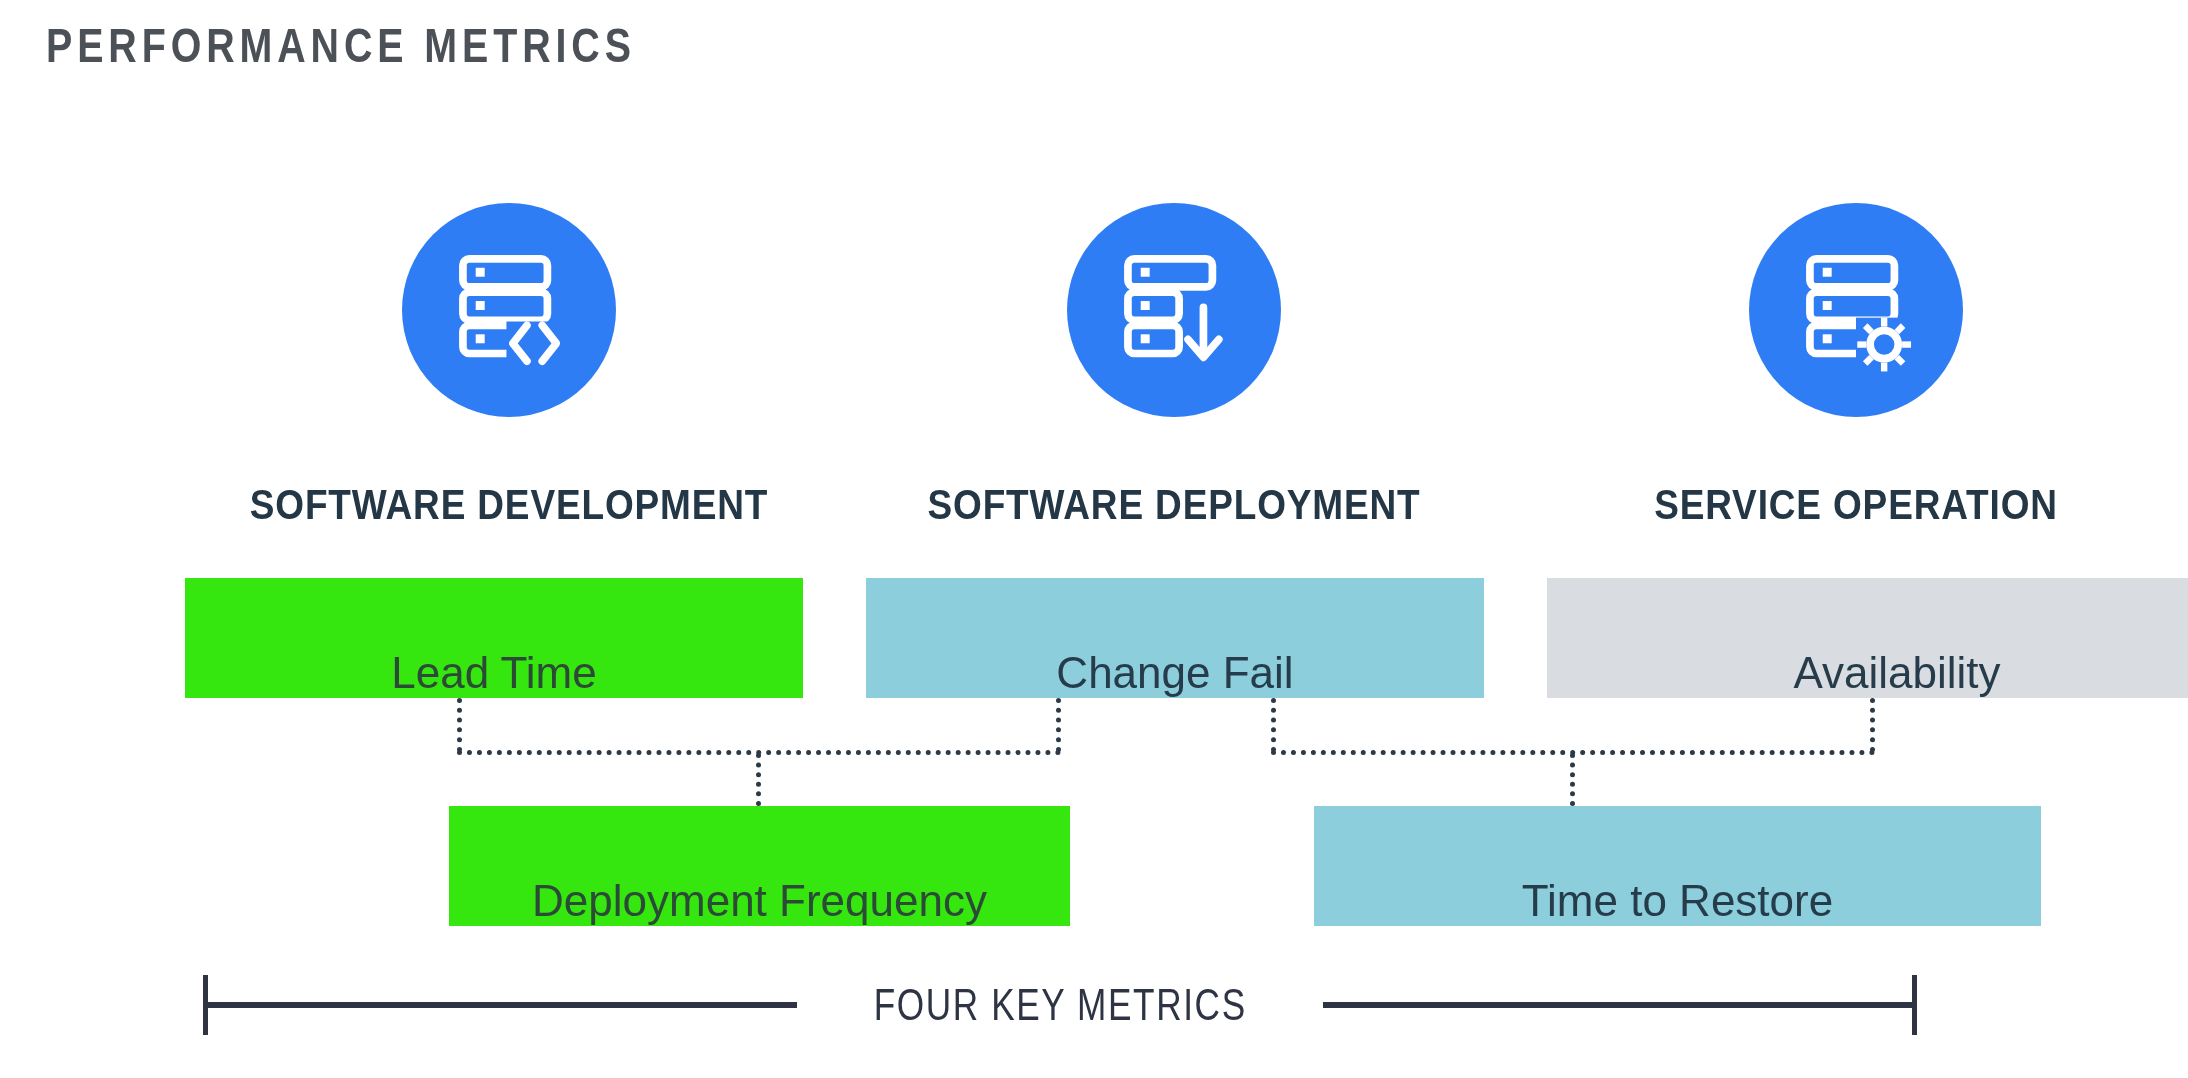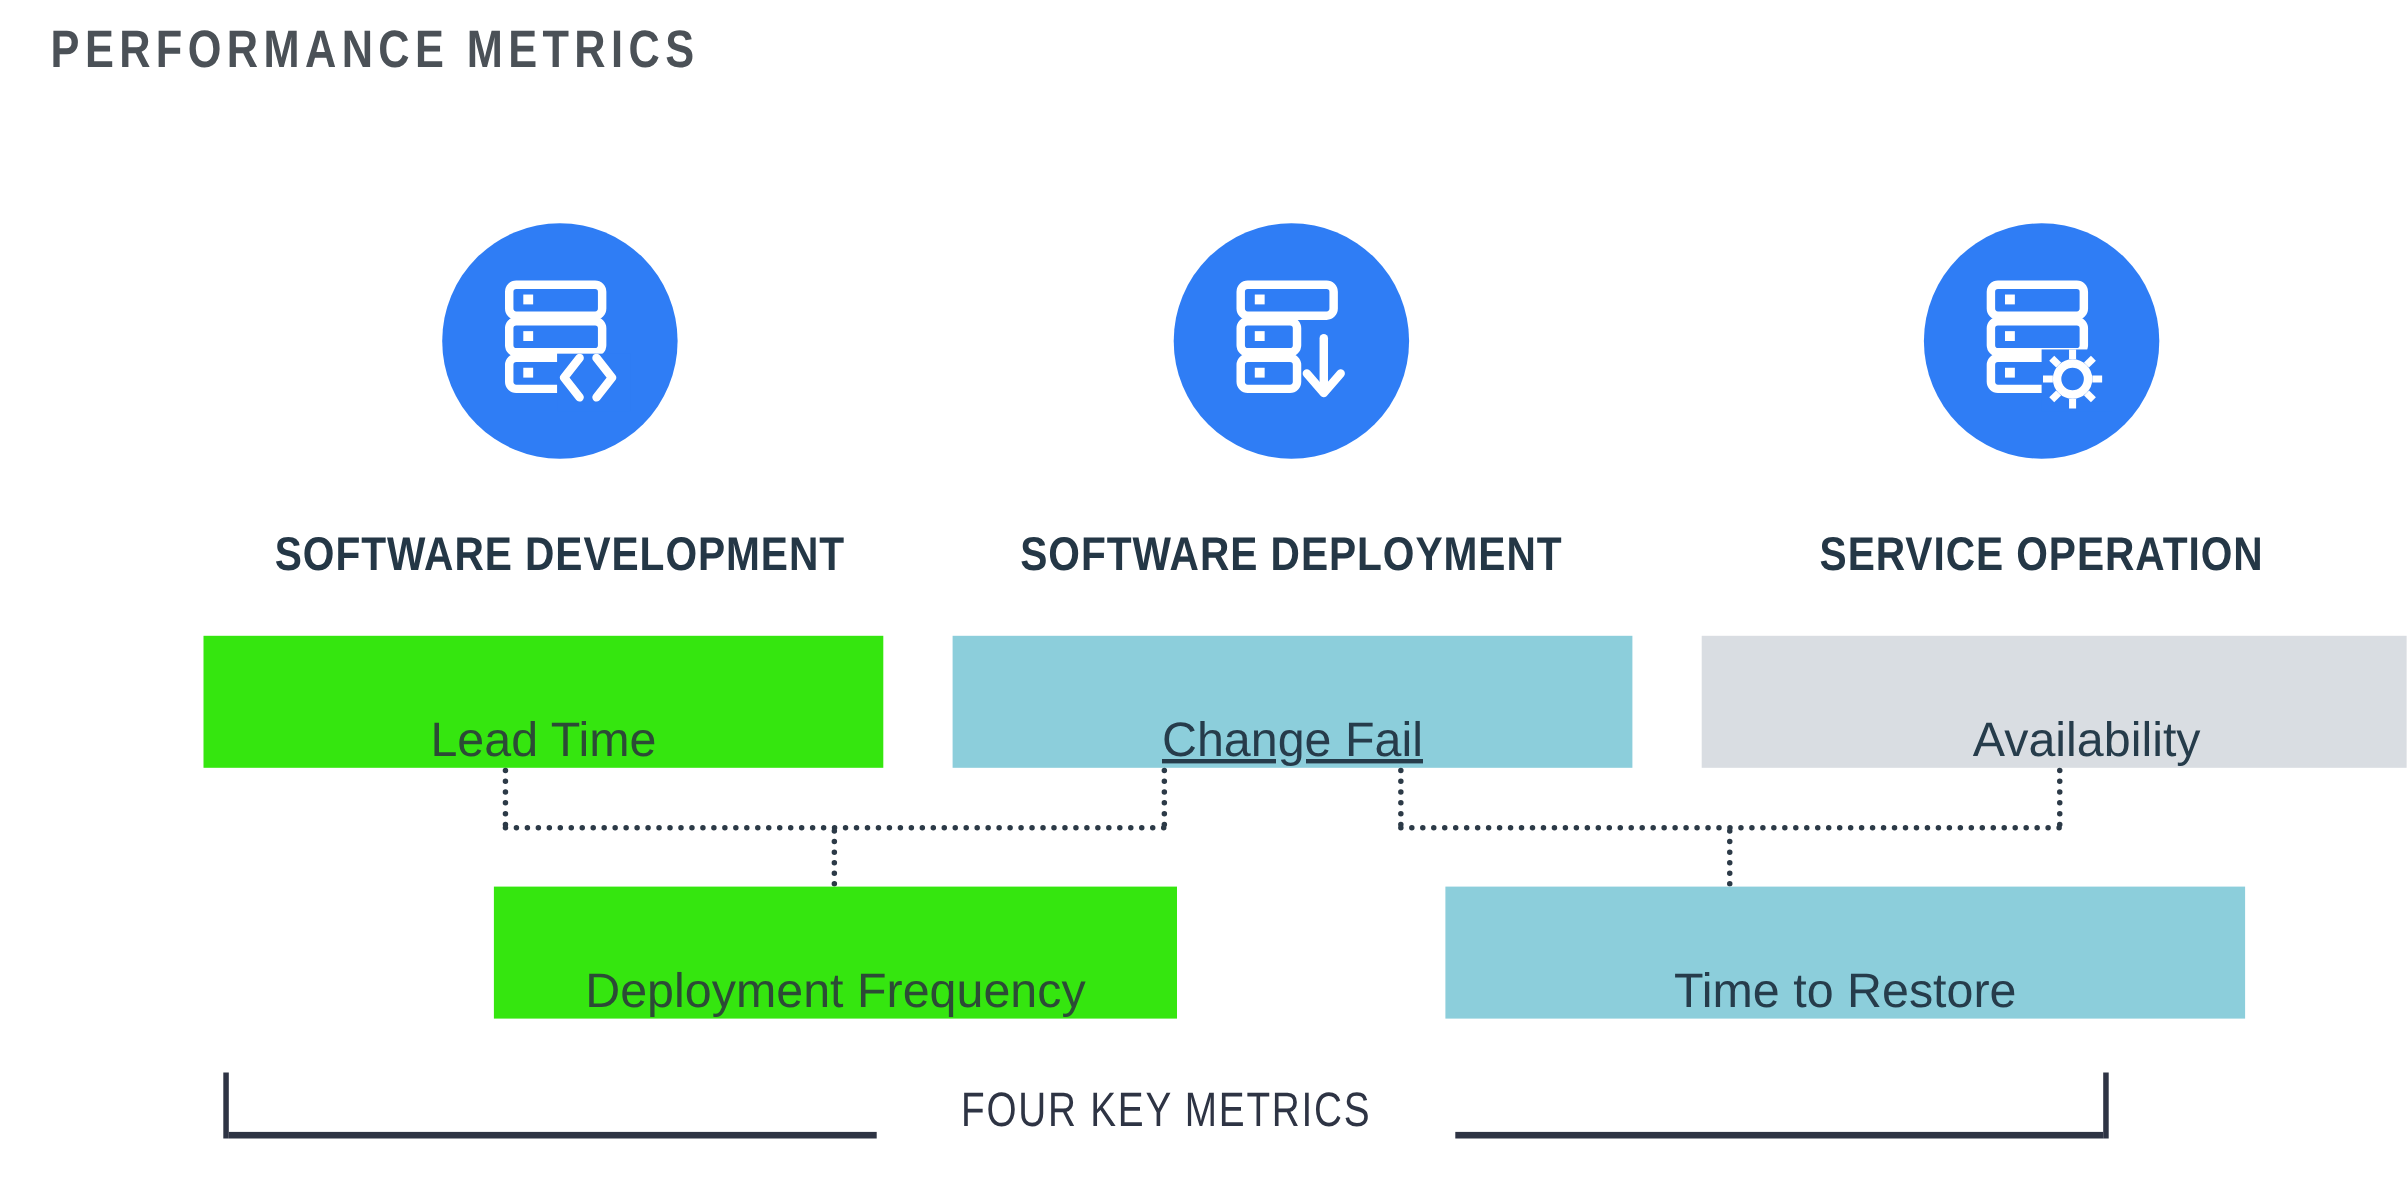--- a/index.html
+++ b/index.html
@@ -87,21 +87,21 @@
   }
 
   
   .bracket {
     position: absolute;
     left: 185px;
     top: 975px;
     width: 1714px;
     height: 60px;
     display: flex;
-    align-items: flex-end;
+    align-items: center;
     padding-left: 18px;
   }
   .bracket .tick {
     width: 5px;
     height: 60px;
     background: #2e3444;
     flex: 0 0 auto;
   }
   .bracket .rule {
     flex: 1 1 auto;
@@ -194,21 +194,21 @@
     </svg>
   </div>
 
   <div class="heading" style="left:159px;">SOFTWARE DEVELOPMENT</div>
   <div class="heading" style="left:824px;">SOFTWARE DEPLOYMENT</div>
   <div class="heading" style="left:1506px;">SERVICE OPERATION</div>
 
   <div class="box box-green" style="left:185px;top:578px;width:618px;">
     <span>Lead Time</span>
   </div>
-  <div class="box box-blue" style="left:866px;top:578px;width:618px;text-decoration:underline;">
+  <div class="box box-blue" style="left:866px;top:578px;width:618px;">
     <span>Change Fail</span>
   </div>
   <div class="box box-gray" style="left:1547px;top:578px;width:614px;padding-left:43px;">
     <span>Availability</span>
   </div>
 
   <div class="v-dot" style="left:457px;top:698px;height:54px;"></div>
   <div class="v-dot" style="left:1056px;top:698px;height:54px;"></div>
   <div class="h-dot" style="left:457px;top:750px;width:604px;"></div>
   <div class="v-dot" style="left:756px;top:753px;height:53px;"></div>

